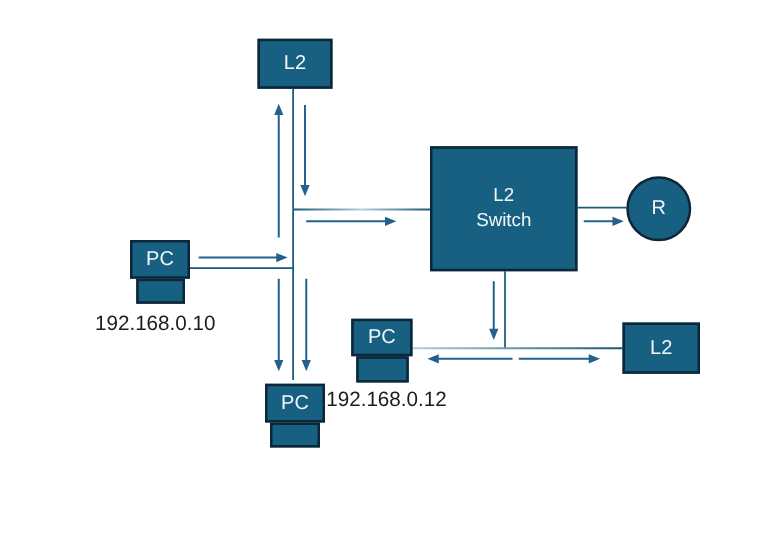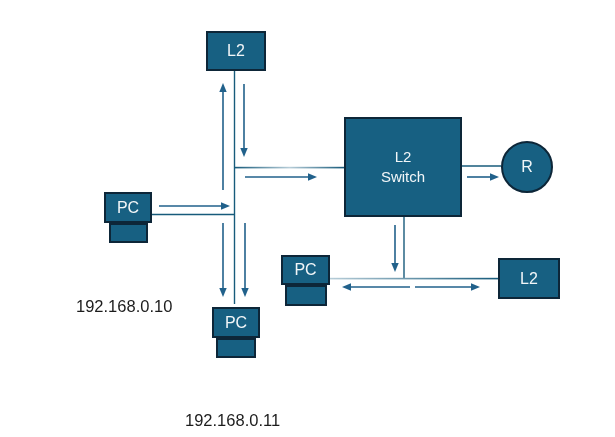--- a/index.html
+++ b/index.html
@@ -26,21 +26,21 @@
   .node .lbl{pointer-events:none}
   .switch-node{flex-direction:column;font-size:15px;line-height:20px;text-align:center}
   .round{border-radius:50%}
   .stand{
     position:absolute;box-sizing:border-box;
     background:var(--node-fill,#176082);
     border:2px solid var(--node-border,#0d2638);
   }
   .ip{
     position:absolute;color:var(--ip-text,#1c1c1c);
-    font-size:16.5px;white-space:nowrap;margin-top:47px;
+    font-size:16.5px;white-space:nowrap;
   }
 </style>
 </head>
 <body>
 
 <div class="canvas">
 
   <svg class="wires" width="615" height="437" viewBox="0 0 615 437">
     <defs>
       <linearGradient id="gradA" x1="0" y1="0" x2="1" y2="0">
@@ -119,24 +119,24 @@
   <div class="node" style="left:92px;top:192px;width:48px;height:31px">
     <span class="lbl">PC</span>
   </div>
   <div class="stand" style="left:97px;top:223px;width:39px;height:20px"></div>
   <div class="ip" style="left:64px;top:250px">192.168.0.10</div>
 
   <div class="node" style="left:200px;top:307px;width:48px;height:31px">
     <span class="lbl">PC</span>
   </div>
   <div class="stand" style="left:204px;top:338px;width:40px;height:20px"></div>
-  <div class="ip" style="left:173px;top:364px">192.168.0.11</div>
 
   <div class="node" style="left:269px;top:255px;width:49px;height:30px">
     <span class="lbl">PC</span>
   </div>
   <div class="stand" style="left:273px;top:285px;width:42px;height:21px"></div>
+  <div class="ip" style="left:249px;top:311px">192.168.0.12</div>
 
   <div class="node" style="left:486px;top:258px;width:62px;height:41px">
     <span class="lbl">L2</span>
   </div>
 
 </div>
 
 </body></html>

